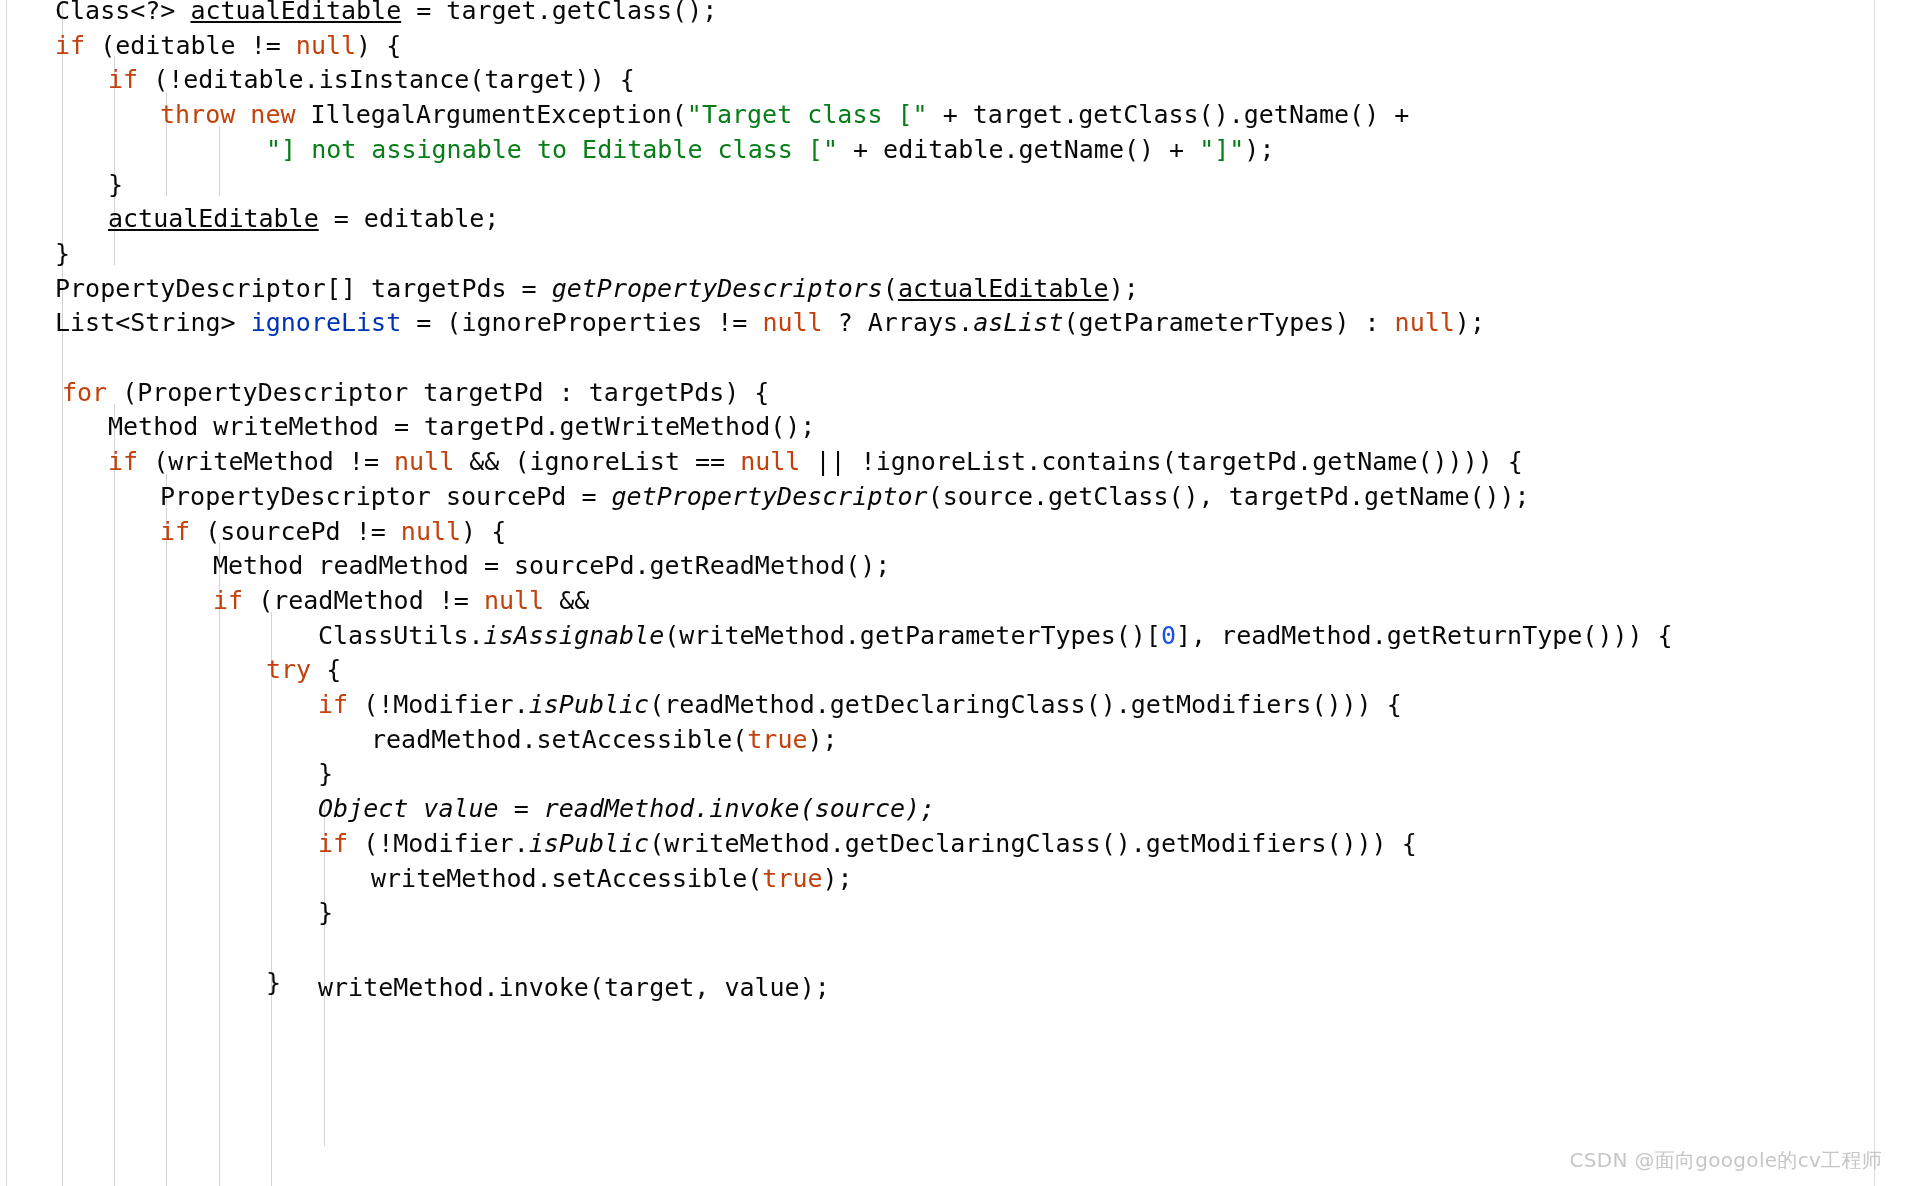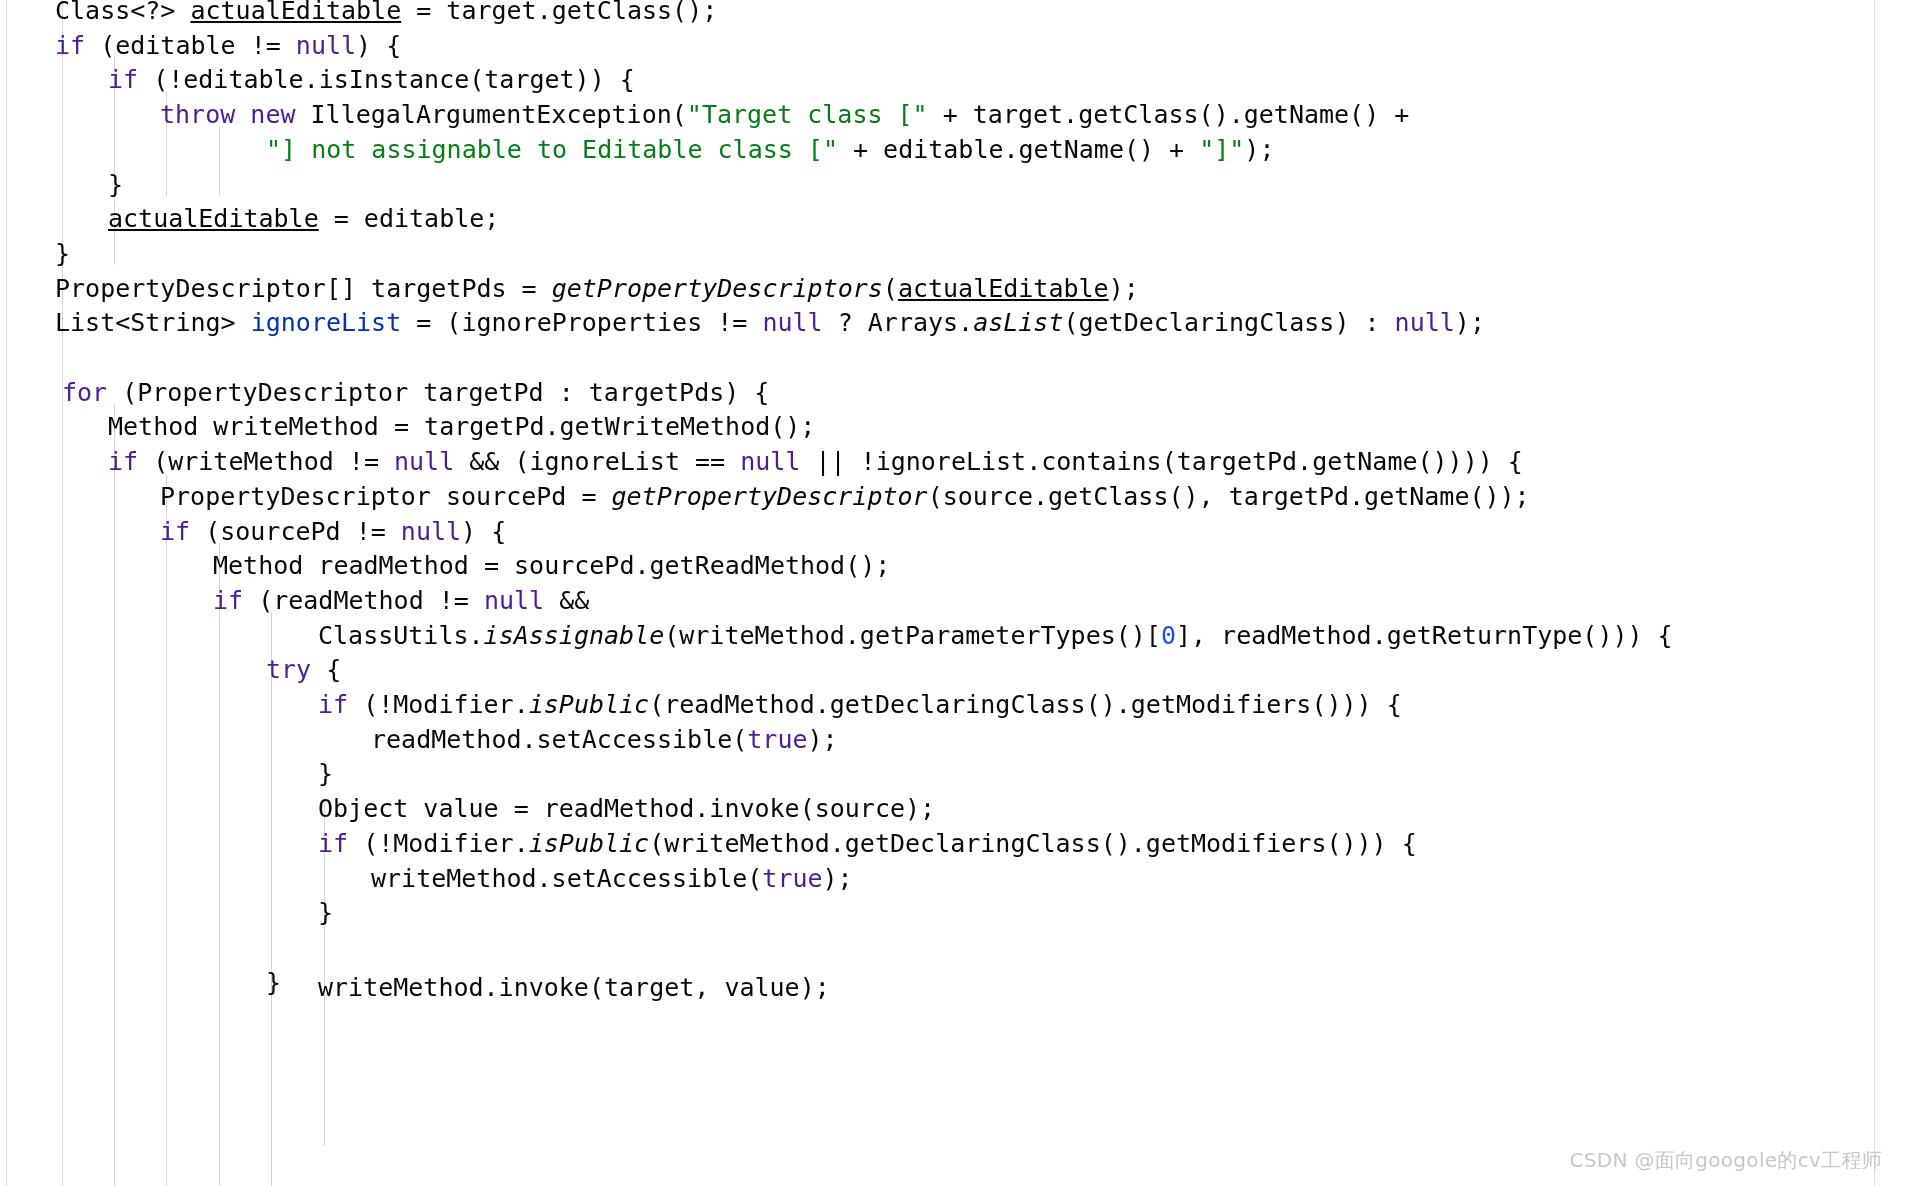--- a/index.html
+++ b/index.html
@@ -58,21 +58,21 @@
     height: 34.7px;
     line-height: 34.7px;
     white-space: pre;
     font-size: 25px;
     letter-spacing: 0px;
     color: #080808;
     padding-left: 0px;
   }
 
   
-  .kw       { color: #4c1d95; }
+  .kw       { color: #c2410c; }
   .str      { color: #067d17; }
   .num      { color: #1750eb; }
   .ital     { font-style: italic; color: #080808; }
   .fieldu   { text-decoration: underline; color: #080808; }
   .localu   { color: #0033b3; }
 
   .watermark {
     position: absolute;
     right: 26px;
     bottom: 12px;
@@ -107,35 +107,35 @@
   <div class="code" id="code-lines">
       <div class="line" style="position: absolute; top: -6px; left: 55px;"><span>Class&lt;?&gt; </span><span class="fieldu">actualEditable</span><span> = target.getClass();</span></div>
       <div class="line" style="position: absolute; top: 28.7px; left: 55px;"><span class="kw">if</span><span> (editable != </span><span class="kw">null</span><span>) {</span></div>
       <div class="line" style="position: absolute; top: 63.4px; left: 108px;"><span class="kw">if</span><span> (!editable.isInstance(target)) {</span></div>
       <div class="line" style="position: absolute; top: 98.1px; left: 160px;"><span class="kw">throw</span><span> </span><span class="kw">new</span><span> IllegalArgumentException(</span><span class="str">"Target class ["</span><span> + target.getClass().getName() +</span></div>
       <div class="line" style="position: absolute; top: 132.8px; left: 266px;"><span class="str">"] not assignable to Editable class ["</span><span> + editable.getName() + </span><span class="str">"]"</span><span>);</span></div>
       <div class="line" style="position: absolute; top: 167.5px; left: 108px;"><span>}</span></div>
       <div class="line" style="position: absolute; top: 202.2px; left: 108px;"><span class="fieldu">actualEditable</span><span> = editable;</span></div>
       <div class="line" style="position: absolute; top: 236.9px; left: 55px;"><span>}</span></div>
       <div class="line" style="position: absolute; top: 271.6px; left: 55px;"><span>PropertyDescriptor[] targetPds = </span><span class="ital">getPropertyDescriptors</span><span>(</span><span class="fieldu">actualEditable</span><span>);</span></div>
-      <div class="line" style="position: absolute; top: 306.3px; left: 55px;"><span>List&lt;String&gt; </span><span class="localu">ignoreList</span><span> = (ignoreProperties != </span><span class="kw">null</span><span> ? Arrays.</span><span class="ital">asList</span><span>(getDeclaringClass) : </span><span class="kw">null</span><span>);</span></div>
+      <div class="line" style="position: absolute; top: 306.3px; left: 55px;"><span>List&lt;String&gt; </span><span class="localu">ignoreList</span><span> = (ignoreProperties != </span><span class="kw">null</span><span> ? Arrays.</span><span class="ital">asList</span><span>(getParameterTypes) : </span><span class="kw">null</span><span>);</span></div>
       <div class="line" style="position: absolute; top: 341px; left: 55px;"></div>
       <div class="line" style="position: absolute; top: 375.7px; left: 62px;"><span class="kw">for</span><span> (PropertyDescriptor targetPd : targetPds) {</span></div>
       <div class="line" style="position: absolute; top: 410.4px; left: 108px;"><span>Method writeMethod = targetPd.getWriteMethod();</span></div>
       <div class="line" style="position: absolute; top: 445.1px; left: 108px;"><span class="kw">if</span><span> (writeMethod != </span><span class="kw">null</span><span> &amp;&amp; (ignoreList == </span><span class="kw">null</span><span> || !ignoreList.contains(targetPd.getName()))) {</span></div>
       <div class="line" style="position: absolute; top: 479.8px; left: 160px;"><span>PropertyDescriptor sourcePd = </span><span class="ital">getPropertyDescriptor</span><span>(source.getClass(), targetPd.getName());</span></div>
       <div class="line" style="position: absolute; top: 514.5px; left: 160px;"><span class="kw">if</span><span> (sourcePd != </span><span class="kw">null</span><span>) {</span></div>
       <div class="line" style="position: absolute; top: 549.2px; left: 213px;"><span>Method readMethod = sourcePd.getReadMethod();</span></div>
       <div class="line" style="position: absolute; top: 583.9px; left: 213px;"><span class="kw">if</span><span> (readMethod != </span><span class="kw">null</span><span> &amp;&amp;</span></div>
       <div class="line" style="position: absolute; top: 618.6px; left: 318px;"><span>ClassUtils.</span><span class="ital">isAssignable</span><span>(writeMethod.getParameterTypes()[</span><span class="num">0</span><span>], readMethod.getReturnType())) {</span></div>
       <div class="line" style="position: absolute; top: 653.3px; left: 266px;"><span class="kw">try</span><span> {</span></div>
       <div class="line" style="position: absolute; top: 688px; left: 318px;"><span class="kw">if</span><span> (!Modifier.</span><span class="ital">isPublic</span><span>(readMethod.getDeclaringClass().getModifiers())) {</span></div>
       <div class="line" style="position: absolute; top: 722.7px; left: 371px;"><span>readMethod.setAccessible(</span><span class="kw">true</span><span>);</span></div>
       <div class="line" style="position: absolute; top: 757.4px; left: 318px;"><span>}</span></div>
-      <div class="line" style="position: absolute; top: 792.1px; left: 318px;"><span>Object value = readMethod.invoke(source);</span></div>
+      <div class="line" style="position: absolute; top: 792.1px; left: 318px; font-style: italic;"><span>Object value = readMethod.invoke(source);</span></div>
       <div class="line" style="position: absolute; top: 826.8px; left: 318px;"><span class="kw">if</span><span> (!Modifier.</span><span class="ital">isPublic</span><span>(writeMethod.getDeclaringClass().getModifiers())) {</span></div>
       <div class="line" style="position: absolute; top: 861.5px; left: 371px;"><span>writeMethod.setAccessible(</span><span class="kw">true</span><span>);</span></div>
       <div class="line" style="position: absolute; top: 896.2px; left: 318px;"><span>}</span></div>
       <div class="line" style="position: absolute; top: 930.9px; left: 318px; margin-top: 40px;"><span>writeMethod.invoke(target, value);</span></div>
       <div class="line" style="position: absolute; top: 965.6px; left: 266px;"><span>}</span></div>
     </div>
 
   <div class="watermark">CSDN @面向googole的cv工程师</div>
 </div>
 

